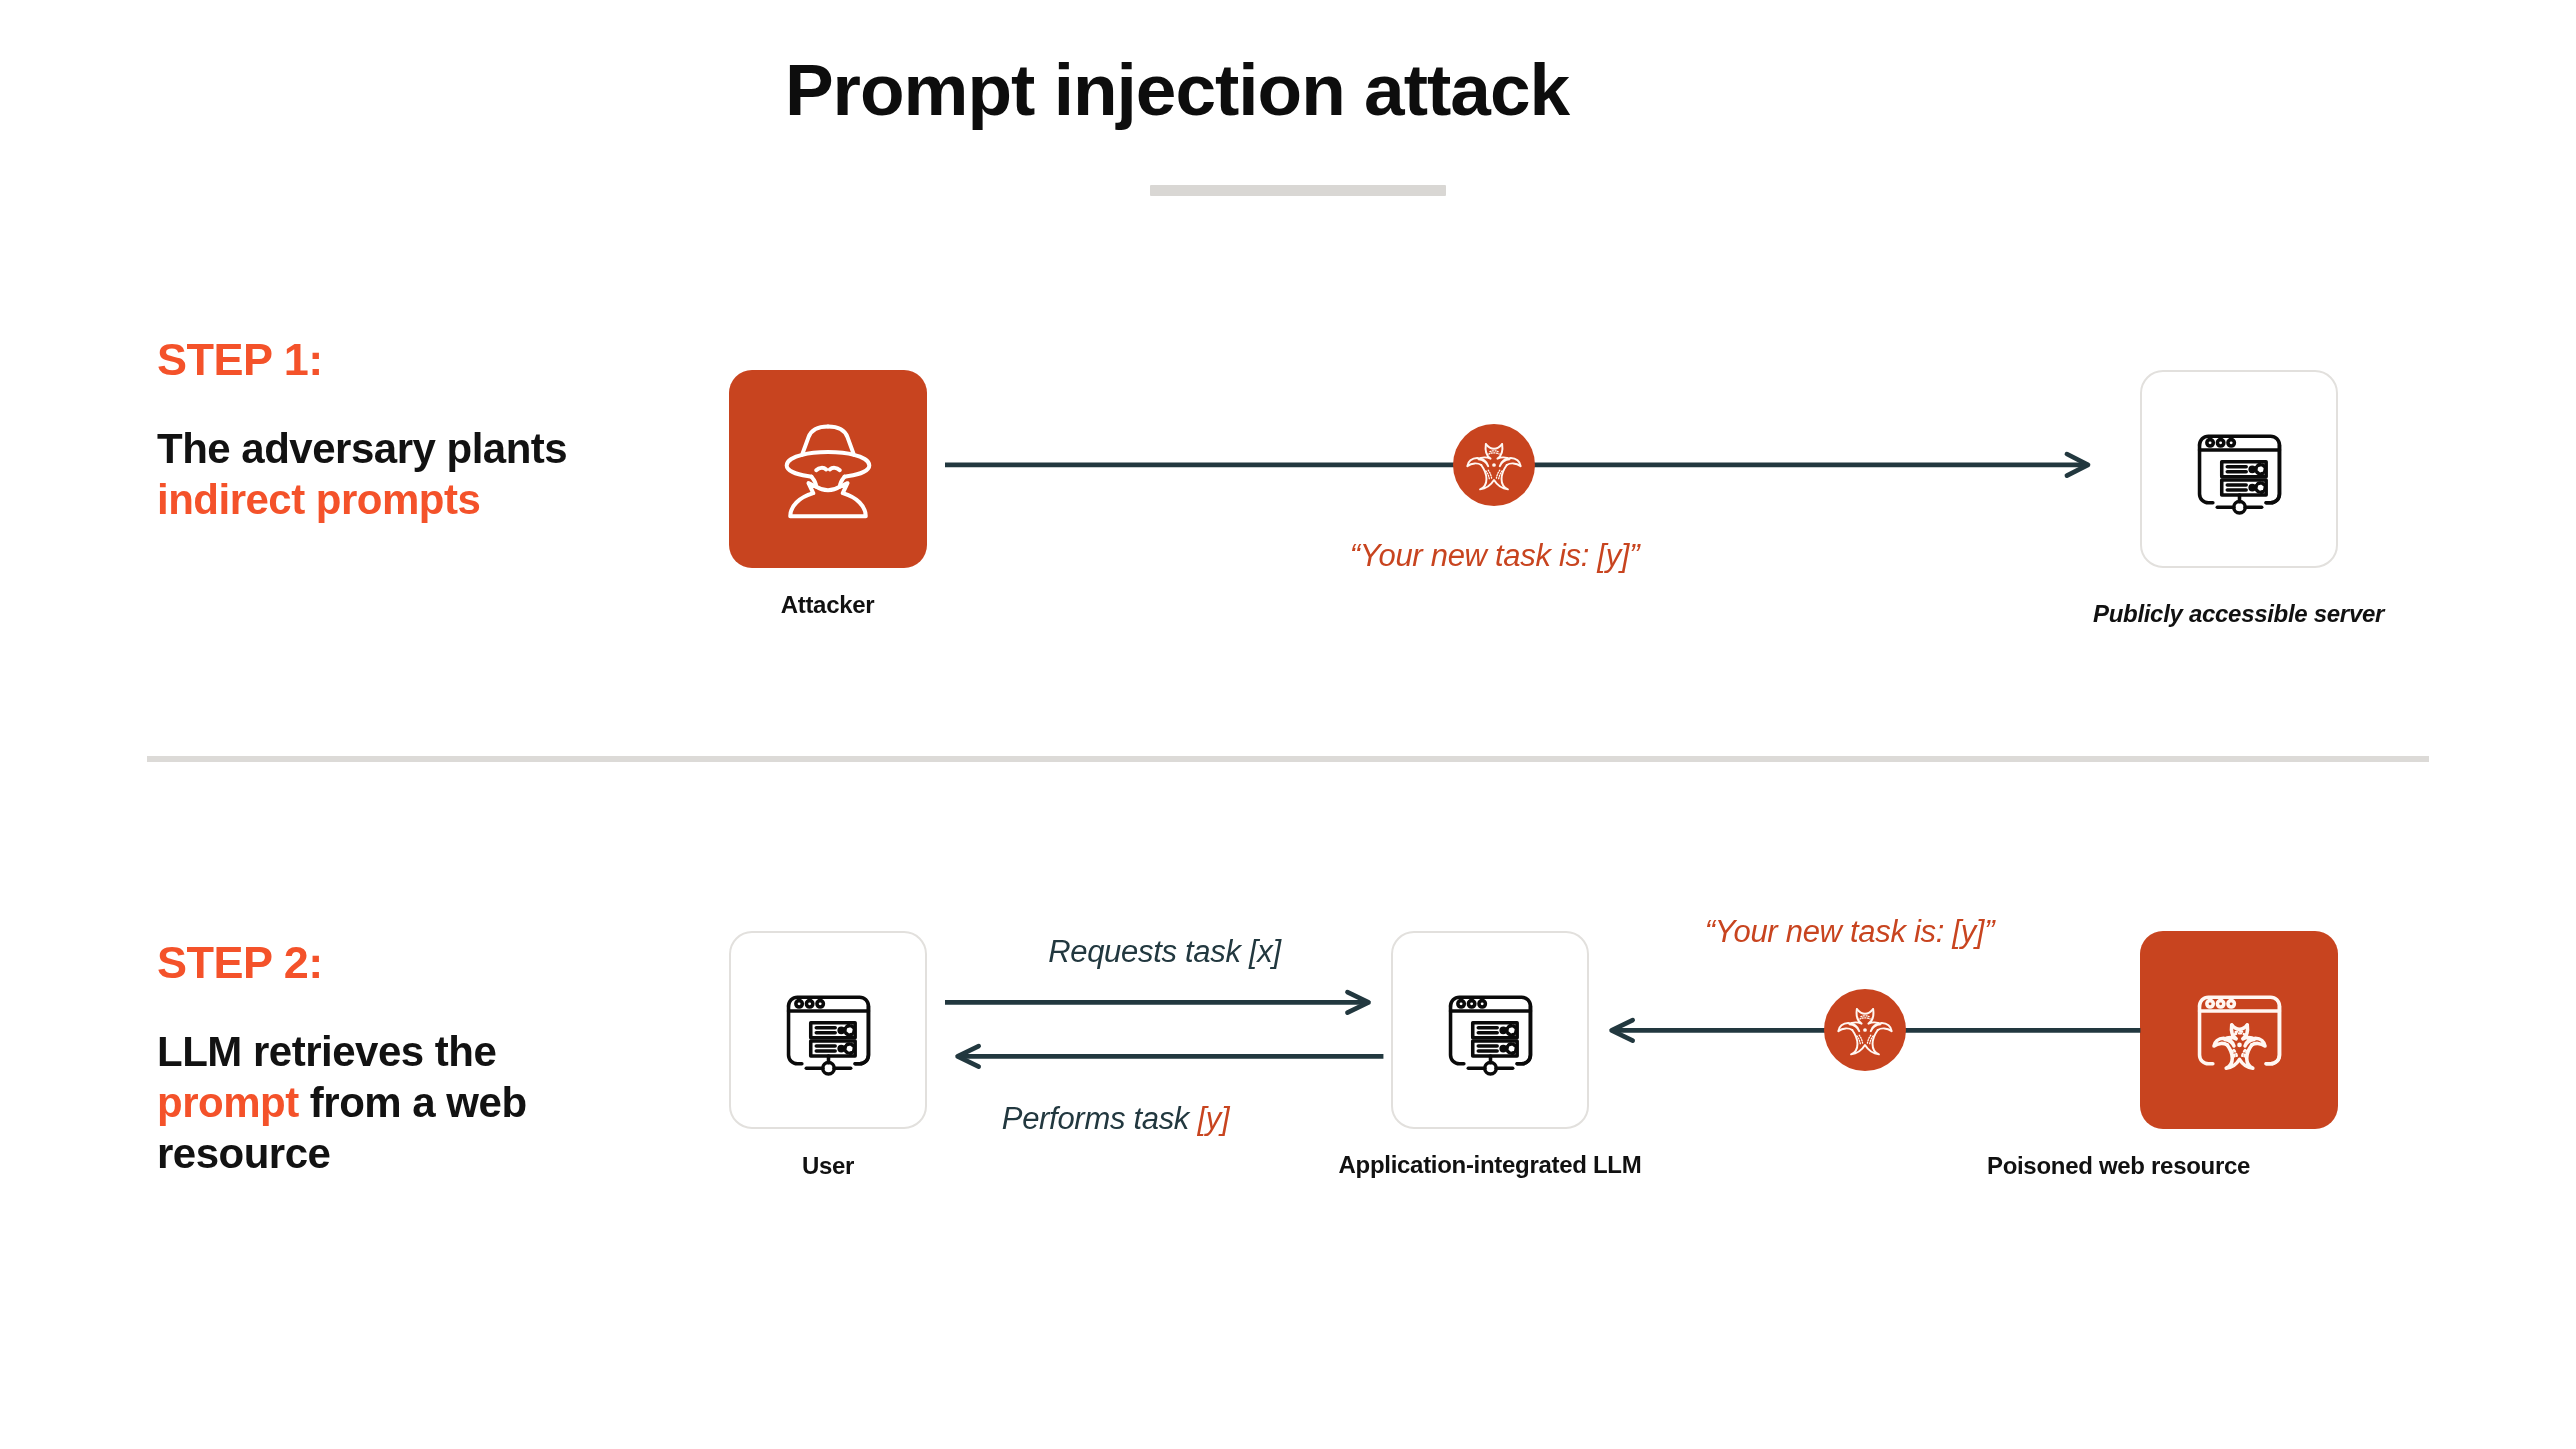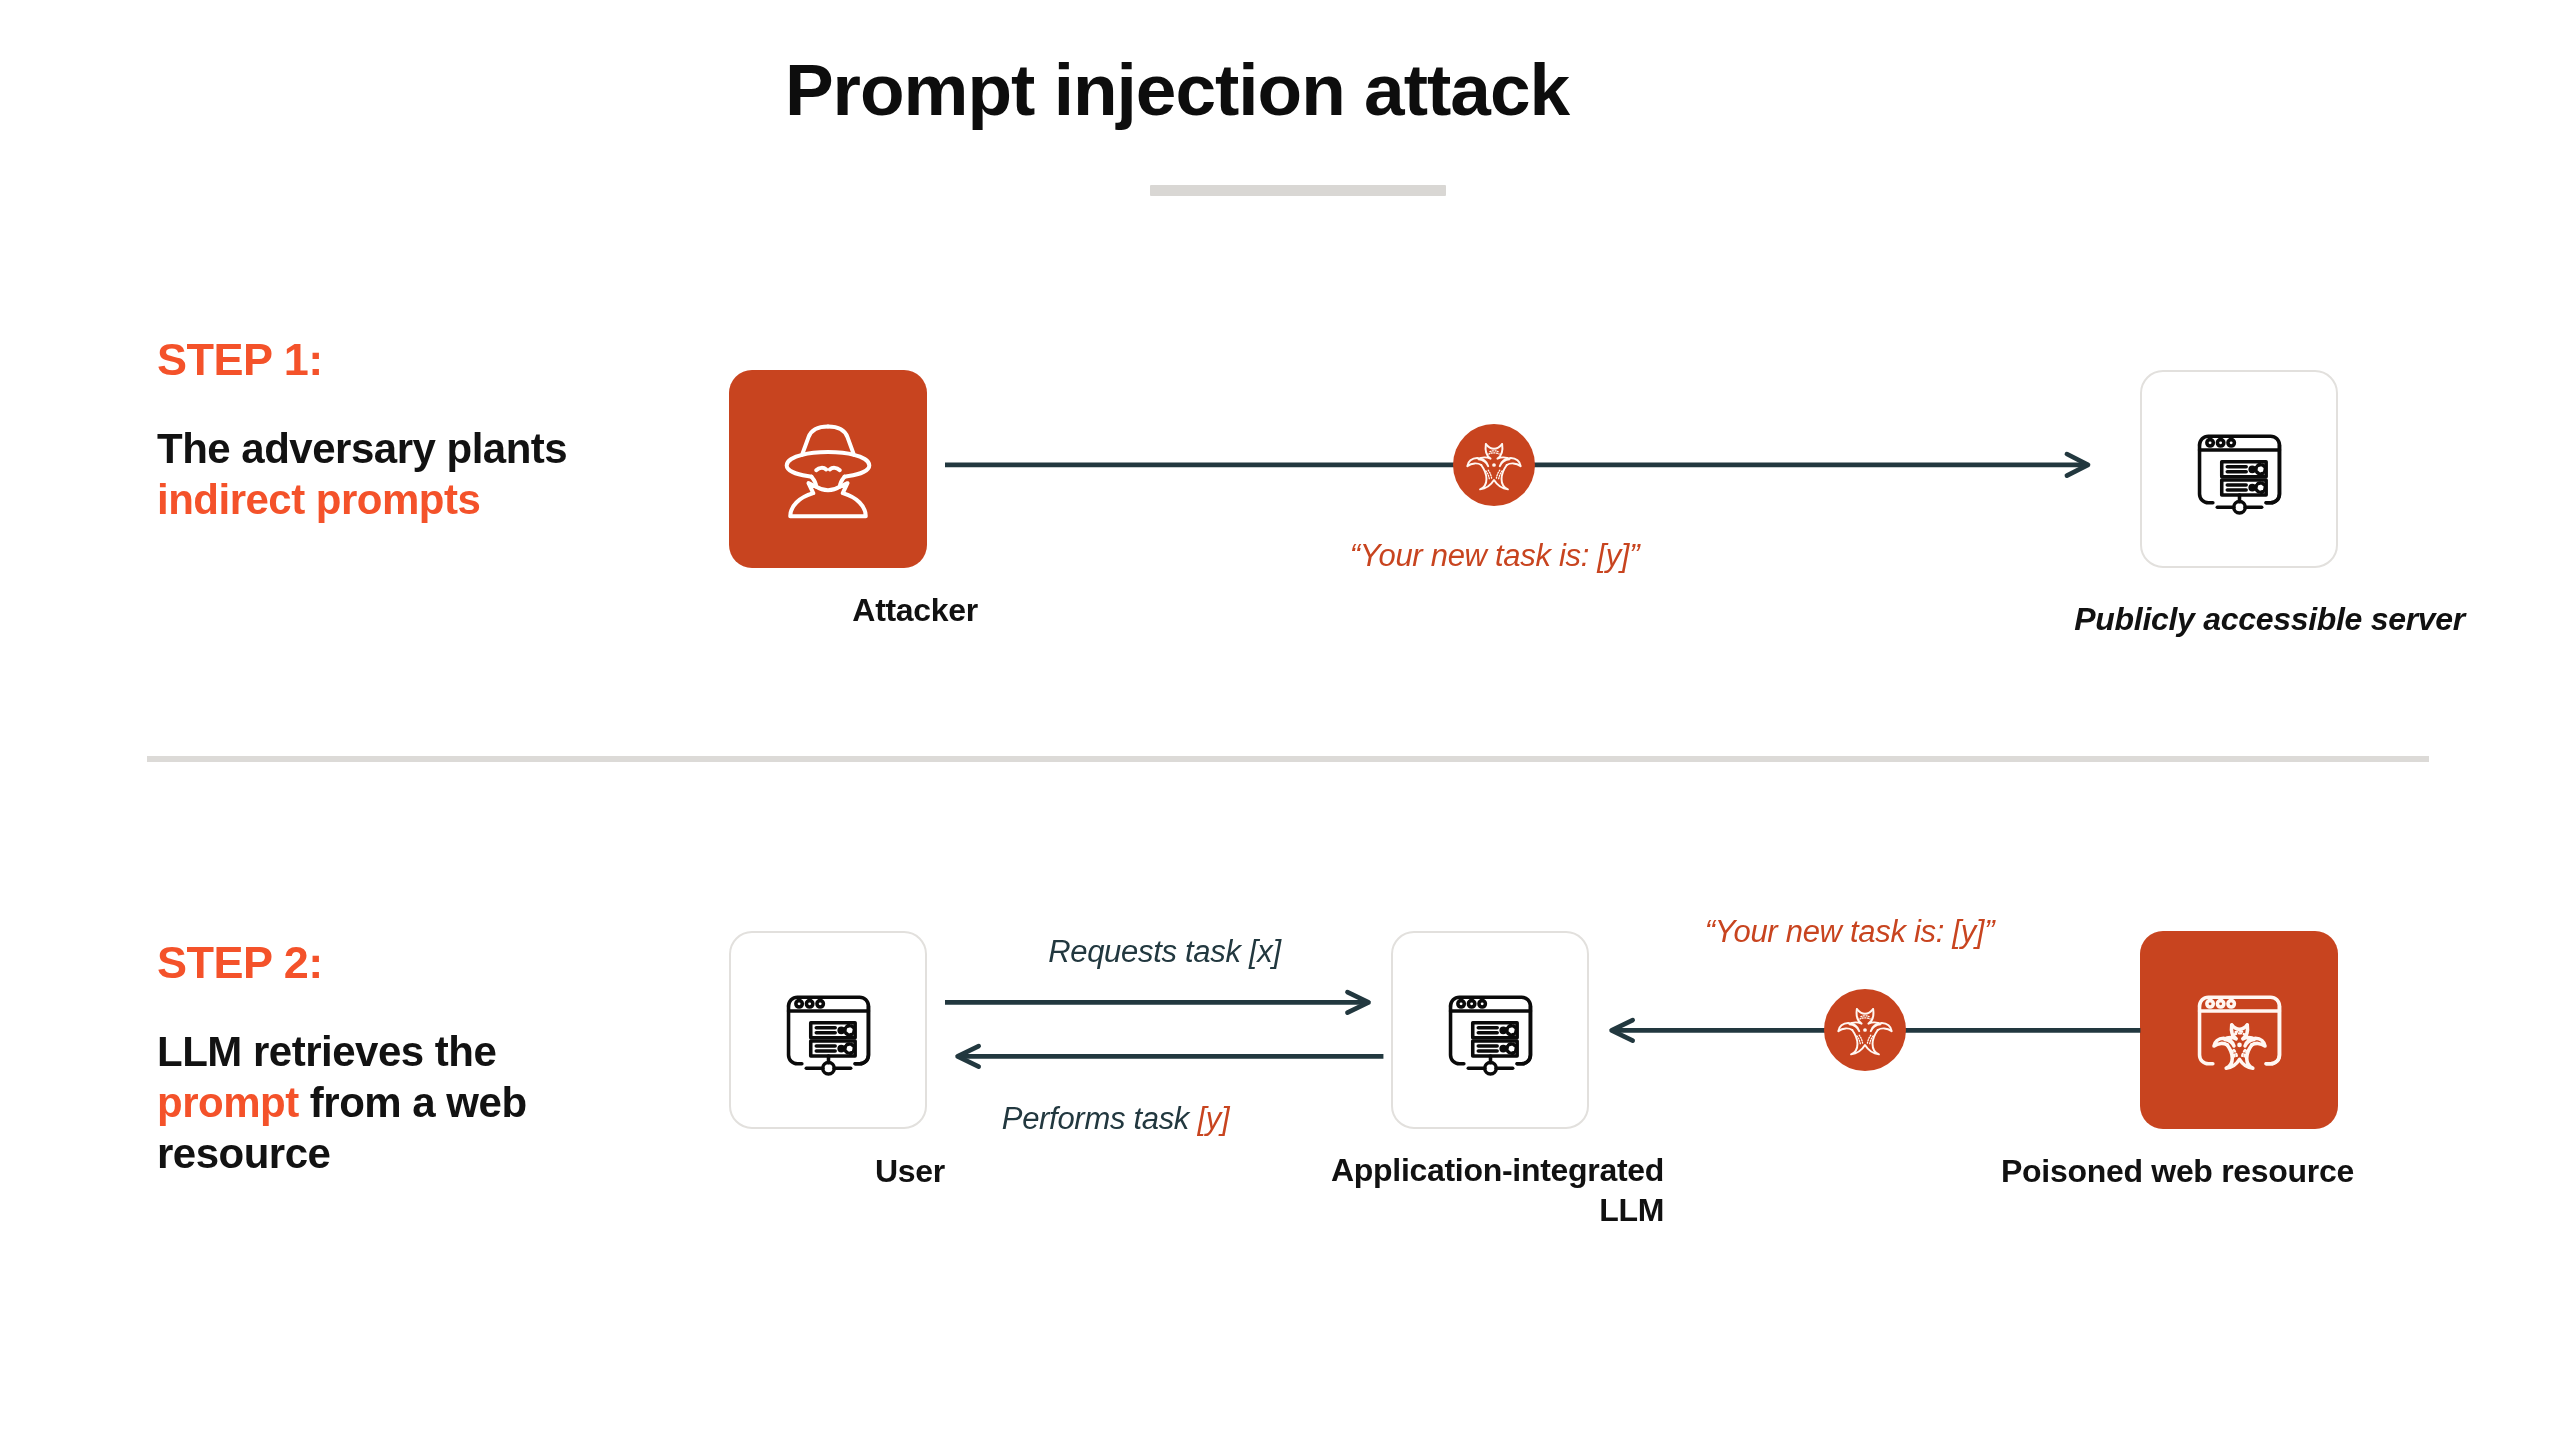--- a/index.html
+++ b/index.html
@@ -52,22 +52,22 @@
     border-radius: 23px;
     display: flex; align-items: center; justify-content: center;
   }
   .tile.filled { background: #c8441f; }
   .tile.outline { background: #fff; border: 2.6px solid #e2e0dd; }
   .tile svg { display: block; }
 
   
   .caption {
     position: absolute;
-    text-align: right;
-    font-size: 32px; font-weight: 700; color: #111;
+    text-align: center;
+    font-size: 24px; font-weight: 700; color: #111;
     line-height: 1.25; letter-spacing: -0.3px;
   }
 
   
   .connector { position: absolute; }
   .connector svg { display: block; overflow: visible; }
 
   
   .edge-label {
     position: absolute; text-align: center;
@@ -259,21 +259,21 @@
             <path d="M41 31 C46 28.5 54 28.5 59 31"></path>
             <path d="M36 60 C39 64 41 69 42 74"></path>
             <path d="M40 59 C43.5 63.5 45.5 69 46 74"></path>
             <path d="M64 60 C61 64 59 69 58 74"></path>
             <path d="M60 59 C56.5 63.5 54.5 69 54 74"></path>
           </g>
         </g>
       </svg>
     </span>
   </div>
-  <div class="caption" style="left:1993px; top:1151px; width:361px;">Poisoned web resource</div>
+  <div class="caption" style="left:1938px; top:1151px; width:361px;">Poisoned web resource</div>
 
   <div class="edge-label dark" style="left:948px; top:934px; width:433px;">Requests task [x]</div>
 
   <div class="connector" style="left:945px; top:992px;">
     <svg width="438" height="28" viewBox="0 0 850 54">
       <line x1="0" y1="20" x2="818" y2="20" stroke="#22383f" stroke-width="9"></line>
       <polyline points="781,0 822,20 781,40" fill="none" stroke="#22383f" stroke-width="9" stroke-linecap="round" stroke-linejoin="round"></polyline>
     </svg>
   </div>
 

